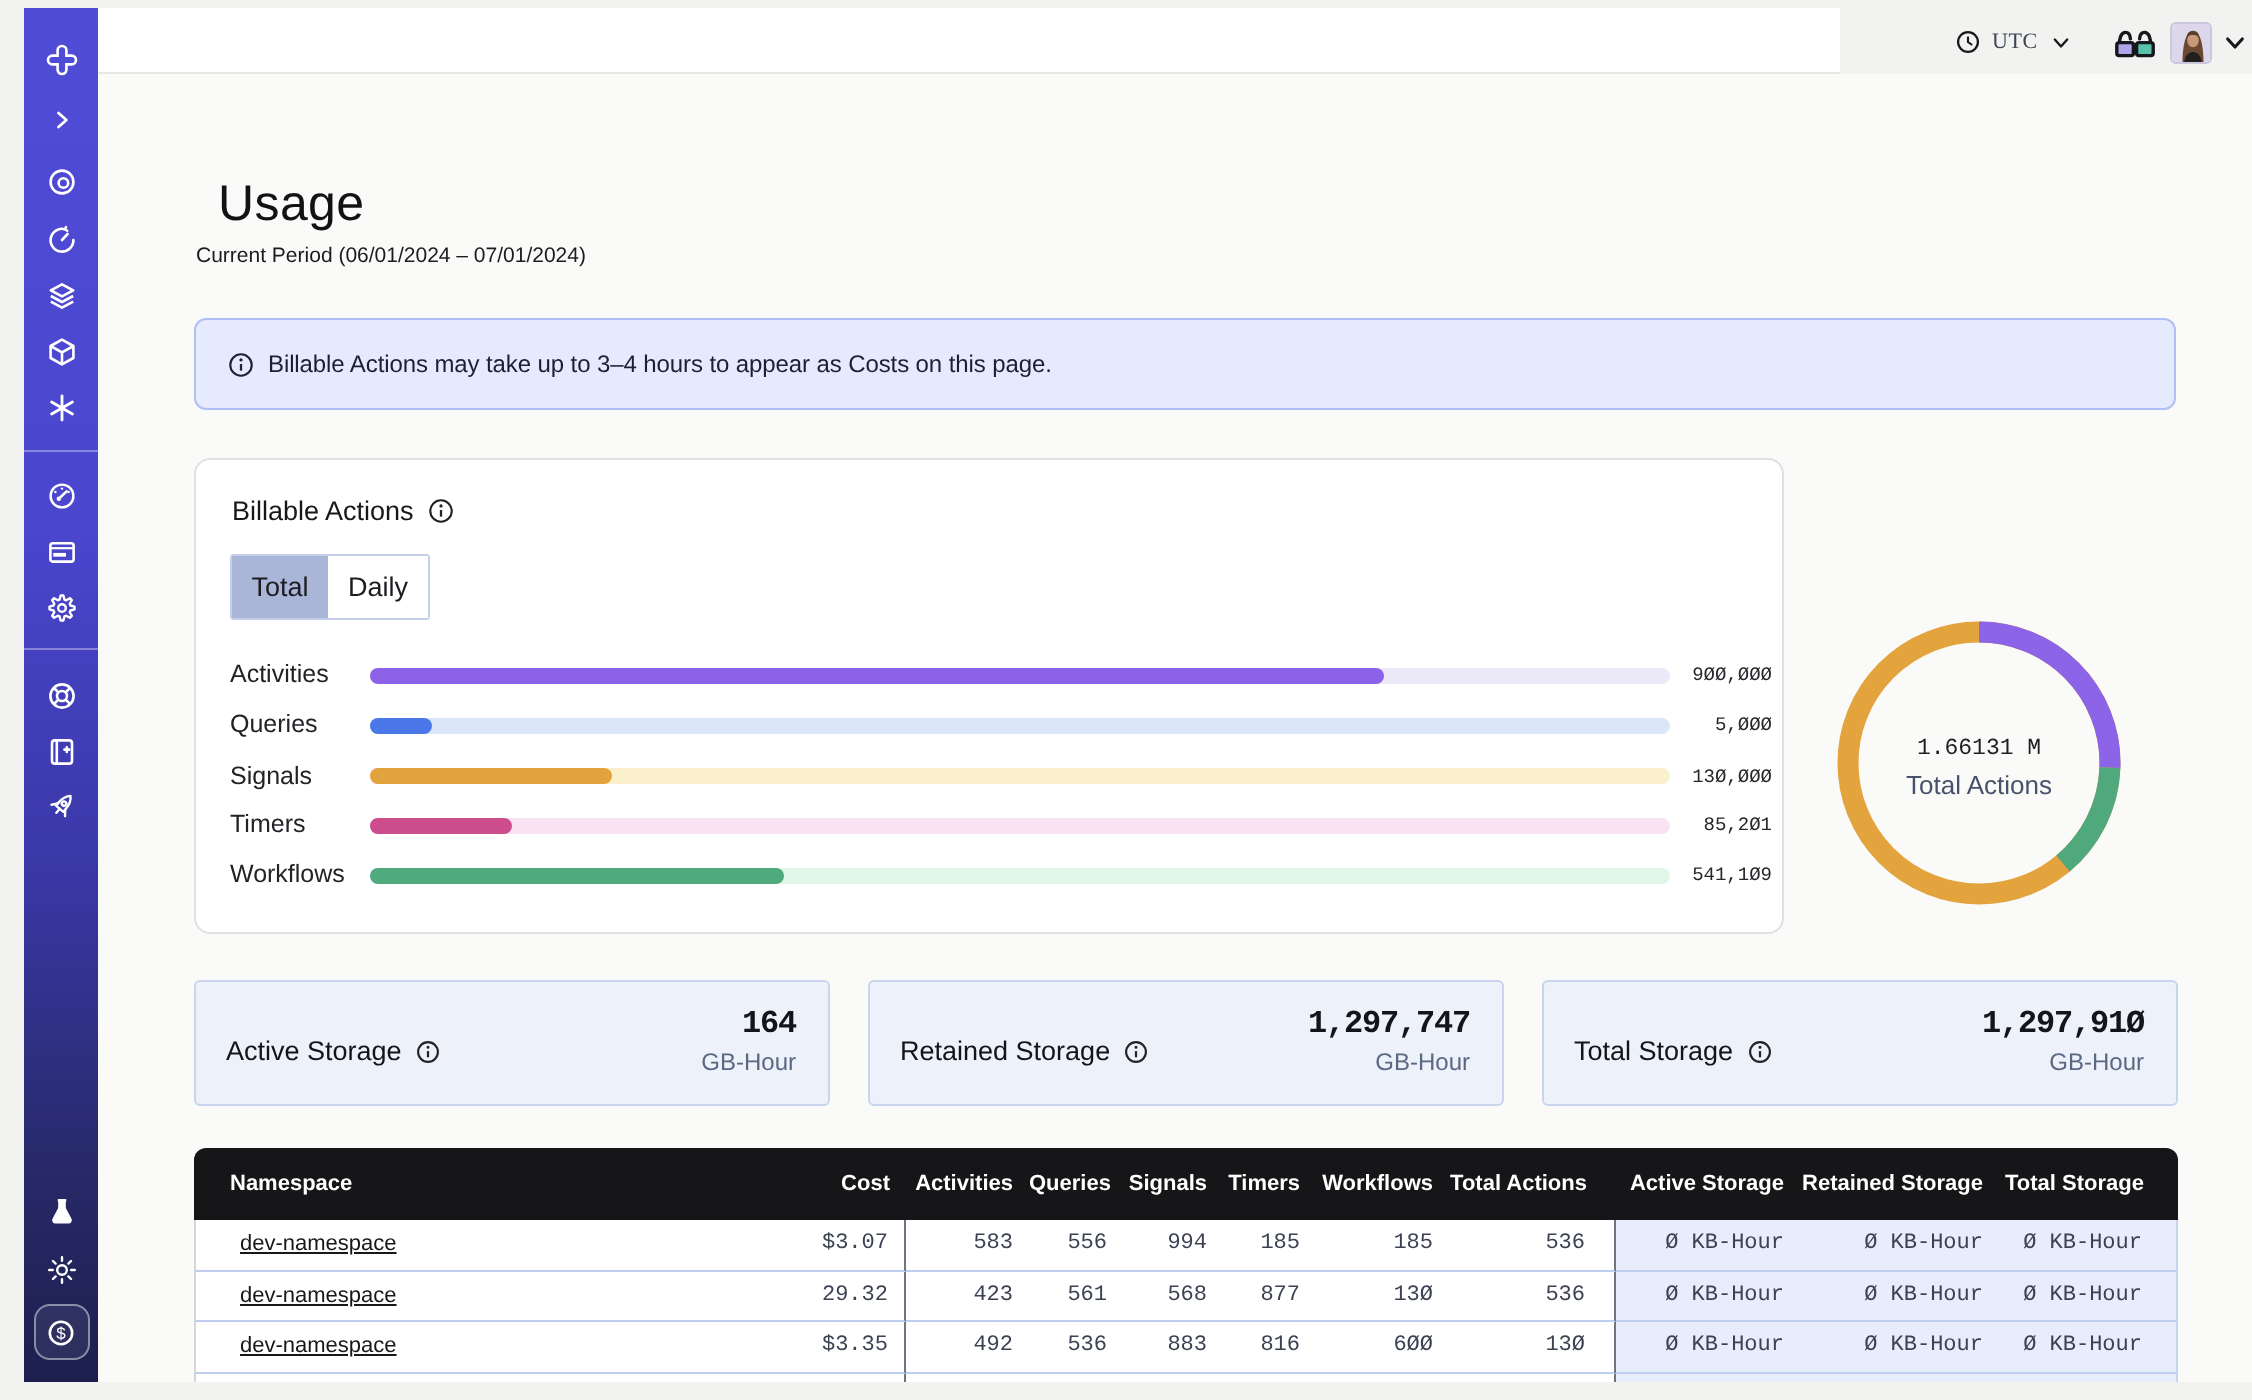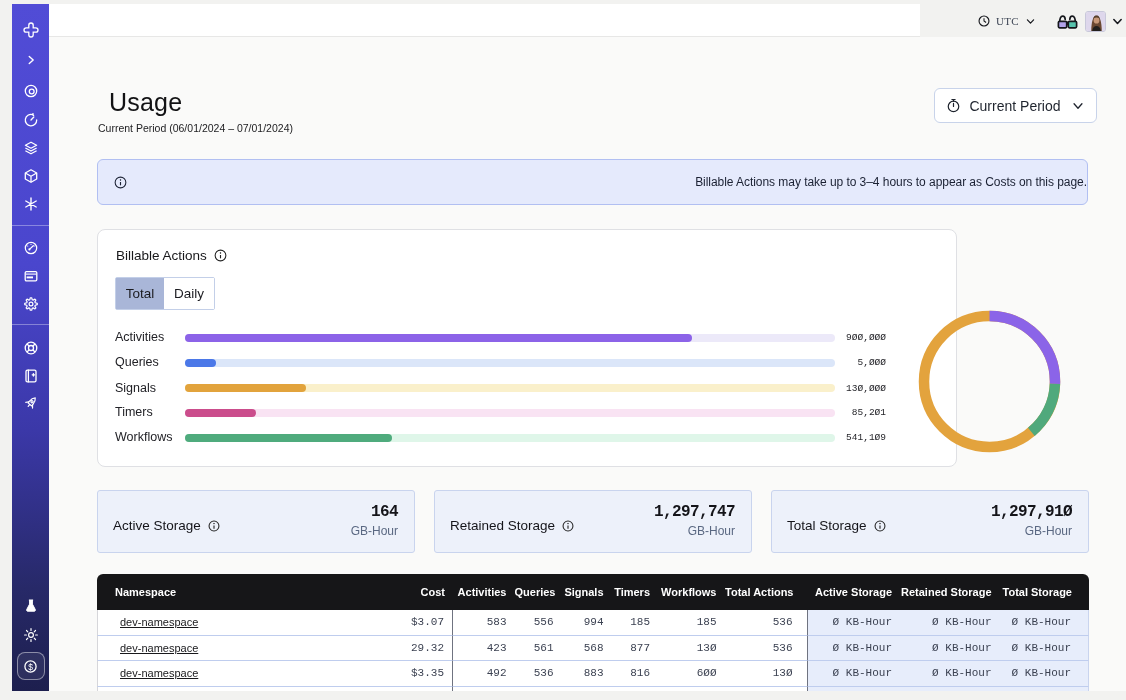--- a/index.html
+++ b/index.html
@@ -39,26 +39,25 @@
   left:885px; top:51px; width:163px; height:35px; background:#fff;
   border:1px solid #c8d3ea; border-radius:6px;
   display:flex; align-items:center; justify-content:center;
   font-size:14px; color:#1f242e;
 }
 #banner {
   left:48px; top:122px; width:991px; height:46px;
   background:#e5eafc; border:1px solid #b1bff2; border-radius:6px;
   display:flex; align-items:center; font-size:12px; letter-spacing:-.05px; color:#1b2133;
   padding-left:16px;
-  justify-content:space-between;
 }
 #banner svg { margin-right:7px; }
 
 #bcard {
-  left:48px; top:192px; width:860px; height:238px;
+  left:48px; top:192px; width:795px; height:238px;
   background:#fff; border:1px solid #dfe0e4; border-radius:8px;
 }
 #bctitle { position:absolute; left:18px; top:18px; font-size:13.5px; color:#18181b; display:flex; align-items:center; }
 #bctitle svg { margin-left:7px; }
 #tabs { position:absolute; left:17px; top:46.5px; height:33px; display:flex; border:1px solid #c3cfe8; border-radius:2px; background:#fff; }
 .tab { height:31px; display:flex; align-items:center; justify-content:center; font-size:13.5px; color:#1b1b20; }
 #tab-total { width:48px; background:#a9b6d8; }
 #tab-daily { width:50px; background:#fff; }
 
 .brow { position:absolute; left:17px; width:820px; height:21px; }
@@ -234,30 +233,20 @@
         <path d="M7.2 9.2 C6.9 5.2 8.2 3.4 10.5 3.4 C12.8 3.4 14.1 5.2 13.8 9.2 C13.8 6.2 12.7 5.5 10.5 5.5 C8.3 5.5 7.2 6.2 7.2 9.2 Z" fill="#58402b"></path>
       </svg></div>
   <svg id="topchev" width="13" height="13" viewBox="0 0 16 16" fill="none" stroke="#16181d" stroke-width="1.9" stroke-linecap="round" stroke-linejoin="round">
       <path d="M3.5 5.5 L8 10.5 L12.5 5.5"></path>
     </svg>
 </div>
 
 <div id="main">
   <h1>Usage</h1>
   <div id="subtitle">Current Period (06/01/2024 – 07/01/2024)</div>
-  <div id="periodbtn">
-    <svg width="15" height="15" viewBox="0 0 16 16" fill="none" stroke="#1f242e" stroke-width="1.3" stroke-linecap="round" style="margin-right:8px">
-        <circle cx="8" cy="9" r="5.6"></circle>
-        <path d="M8 9 L8 5.8 M6.3 1.6 h3.4 M8 1.6 V3.4"></path>
-      </svg>
-    <span>Current Period</span>
-    <svg width="14" height="14" viewBox="0 0 16 16" fill="none" stroke="#1f242e" stroke-width="1.5" stroke-linecap="round" stroke-linejoin="round" style="margin-left:10px">
-        <path d="M3.5 5.5 L8 10.5 L12.5 5.5"></path>
-      </svg>
-  </div>
   <div id="banner">
     <svg width="13" height="13" viewBox="0 0 16 16" fill="none" stroke="#1d2335" stroke-width="1.3">
         <circle cx="8" cy="8" r="6.6"></circle>
         <path d="M8 7.4 V11.5" stroke-width="1.4"></path>
         <circle cx="8" cy="4.9" r="0.5" fill="#1d2335" stroke-width="1"></circle>
       </svg>
     <span>Billable Actions may take up to 3–4 hours to appear as Costs on this page.</span>
   </div>
 
   <div id="bcard">
@@ -302,20 +291,24 @@
         <span class="bfill" style="width:207px;background:#4fab7d"></span>
       <span class="bval">541,1Ø9</span>
       </div>
     <svg id="donut" width="143" height="143" viewBox="0 0 143 143">
       <g transform="rotate(-90 71.5 71.5)">
         <circle cx="71.5" cy="71.5" r="65.5" fill="none" stroke="#e3a33d" stroke-width="10.5"></circle>
         <circle cx="71.5" cy="71.5" r="65.5" fill="none" stroke="#8b64e8" stroke-width="10.5" stroke-dasharray="105.2 306.4"></circle>
         <circle cx="71.5" cy="71.5" r="65.5" fill="none" stroke="#50a97c" stroke-width="10.5" stroke-dasharray="0 105.2 54.9 251.5"></circle>
       </g>
     </svg>
+    <div id="donuttext">
+        <div class="v">1.66131 M</div>
+        <div class="l">Total Actions</div>
+      </div>
   </div>
 
   <div id="scards">
     <div class="scard">
       <div class="slabel">Active Storage
         <svg width="12" height="12" viewBox="0 0 16 16" fill="none" stroke="#222" stroke-width="1.4">
             <circle cx="8" cy="8" r="6.6"></circle>
             <path d="M8 7.4 V11.5" stroke-width="1.5"></path>
             <circle cx="8" cy="4.9" r="0.5" fill="#222" stroke-width="1"></circle>
           </svg>

